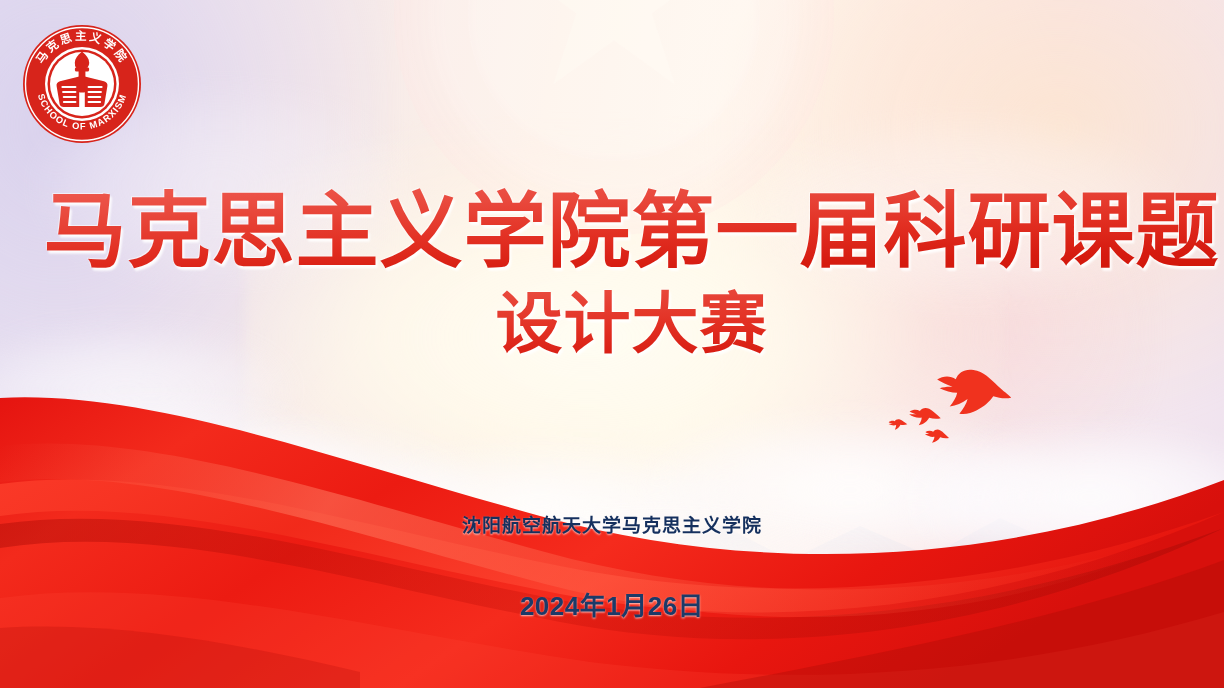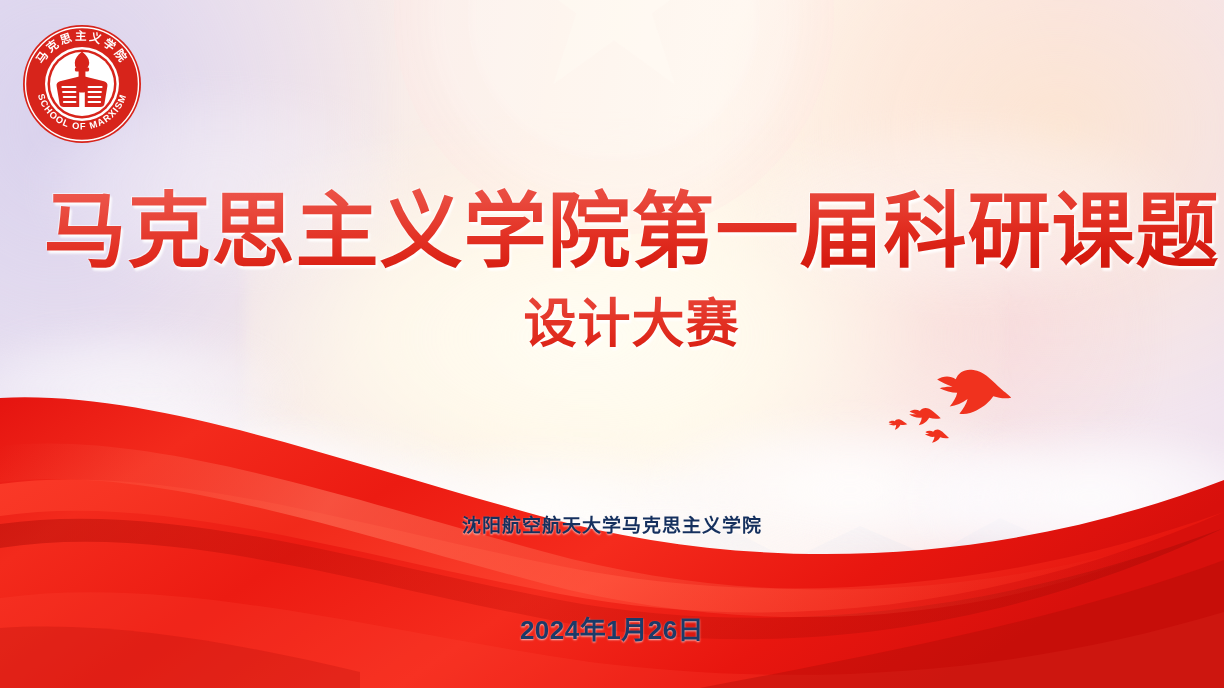--- a/index.html
+++ b/index.html
@@ -186,21 +186,21 @@
         #cf1408 100%);
     -webkit-background-clip: text;
     background-clip: text;
     color: transparent;
     -webkit-text-fill-color: transparent;
     filter: drop-shadow(2px 3px 1px rgba(255,255,255,0.85))
             drop-shadow(-1px -1px 0px rgba(255,255,255,0.55));
     white-space: nowrap;
   }
   .title-line.l1 { font-size: 83px; }
-  .title-line.l2 { font-size: 53px; }
+  .title-line.l2 { font-size: 67px; }
 
   
   .subtitle {
     position: absolute;
     left: 0; right: 0;
     top: 510px;
     text-align: center;
     font-size: 19px;
     font-weight: 700;
     letter-spacing: 1px;
@@ -210,21 +210,20 @@
   .date {
     position: absolute;
     left: 0; right: 0;
     top: 585px;
     text-align: center;
     font-size: 26px;
     font-weight: 700;
     letter-spacing: 0.5px;
     color: #1c3a68;
     text-shadow: 0 1px 2px rgba(255,255,255,0.7);
-    margin-top: 24px;
   }
 
   
   .ribbon {
     position: absolute;
     left: 0; right: 0;
     bottom: 0;
     height: 300px;
   }
 </style>

